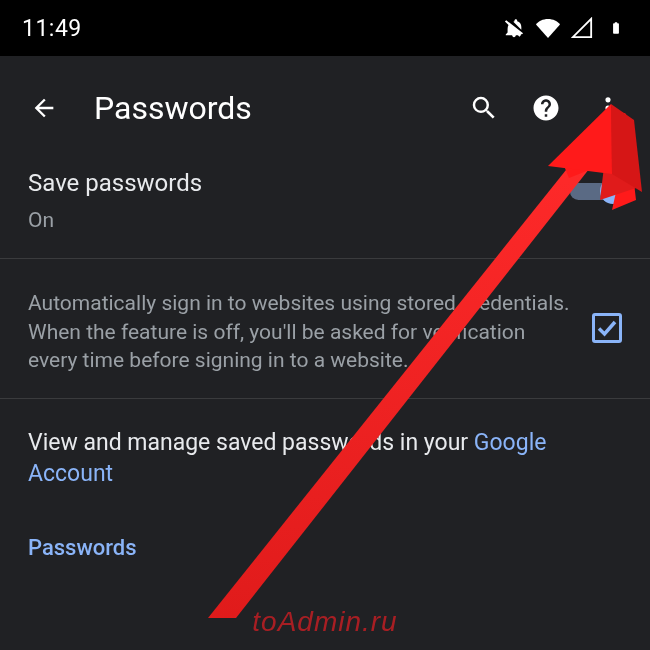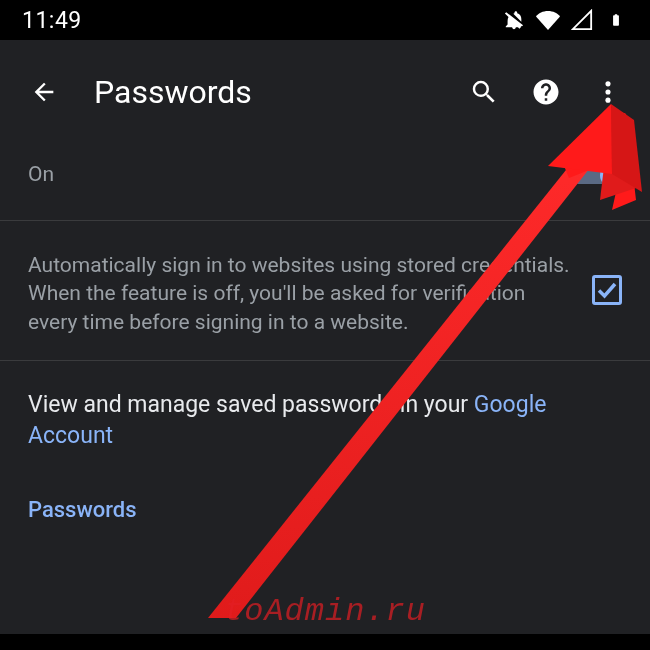--- a/index.html
+++ b/index.html
@@ -4,21 +4,21 @@
 <style>
   * { box-sizing: border-box; margin: 0; padding: 0; }
   html, body { width: 650px; height: 650px; overflow: hidden; }
   body {
     background: #000;
     font-family: Roboto, "Helvetica Neue", Arial, sans-serif;
     color: #e4e4e4;
     position: relative;
   }
   .statusbar {
-    height: 40px;
+    height: 56px;
     background: #000;
     display: flex;
     align-items: center;
     justify-content: space-between;
     padding: 0 22px 0 22px;
   }
   .statusbar .time {
     color: #fff;
     font-size: 23px;
     font-weight: 400;
@@ -92,24 +92,24 @@
   .linkrow .lnk { color:#8ab4f8; }
   .section-head {
     padding: 20px 28px 10px 28px;
     color: #8ab4f8;
     font-size: 22px;
     font-weight: 500;
   }
   
   .arrow-layer { position:absolute; inset:0; pointer-events:none; }
   .watermark {
-    position:absolute; left:50%; bottom:20px; transform:translateX(-50%);
-    font-family: Liberation Mono, monospace;
+    position:absolute; left:50%; bottom:12px; transform:translateX(-50%);
+    font-family: Liberation Sans, sans-serif;
     font-style: italic;
-    font-size: 32px;
+    font-size: 28px;
     color: rgba(227, 30, 36, 0.7);
     letter-spacing: 1px;
     pointer-events:none;
   }
 </style>
 </head>
 <body>
 
 <div class="statusbar">
   <span class="time">11:49</span>
@@ -160,20 +160,21 @@
       <svg viewBox="0 0 24 24" width="28" height="28" fill="#fff">
           <circle cx="12" cy="5" r="2.2"></circle>
           <circle cx="12" cy="12" r="2.2"></circle>
           <circle cx="12" cy="19" r="2.2"></circle>
         </svg>
     </span>
   </div>
 
   <div class="row">
     <div class="texts">
+      <div class="label">Save passwords</div>
       <div class="sub">On</div>
     </div>
     <div class="ctrl">
       <div class="toggle">
         <div class="track"></div>
           <div class="thumb"></div>
       </div>
     </div>
   </div>
 

